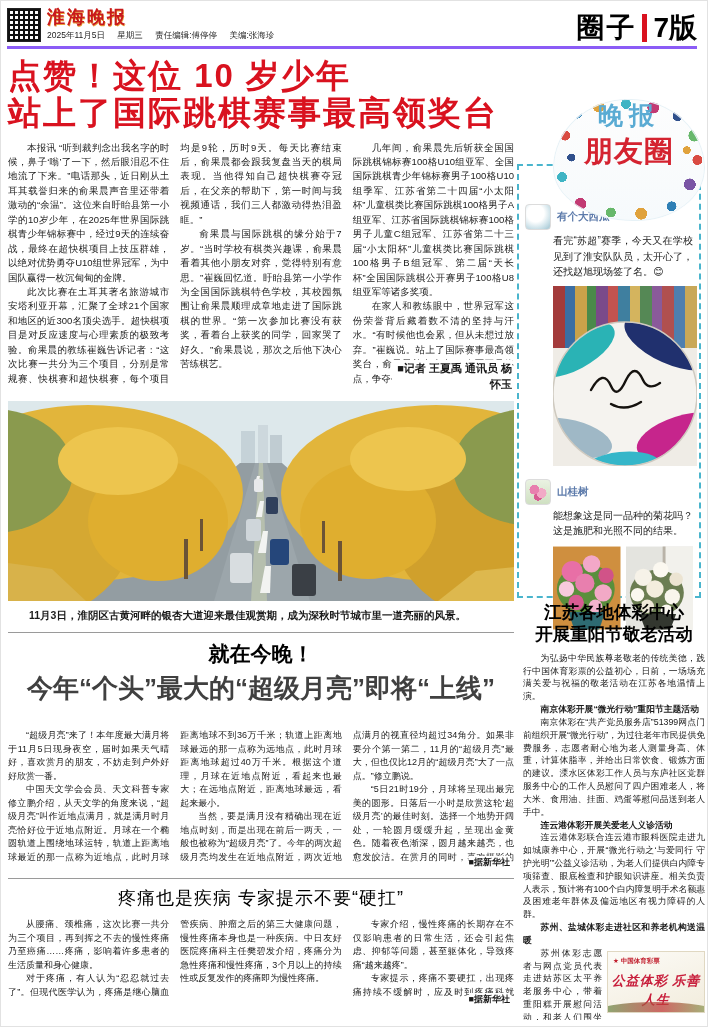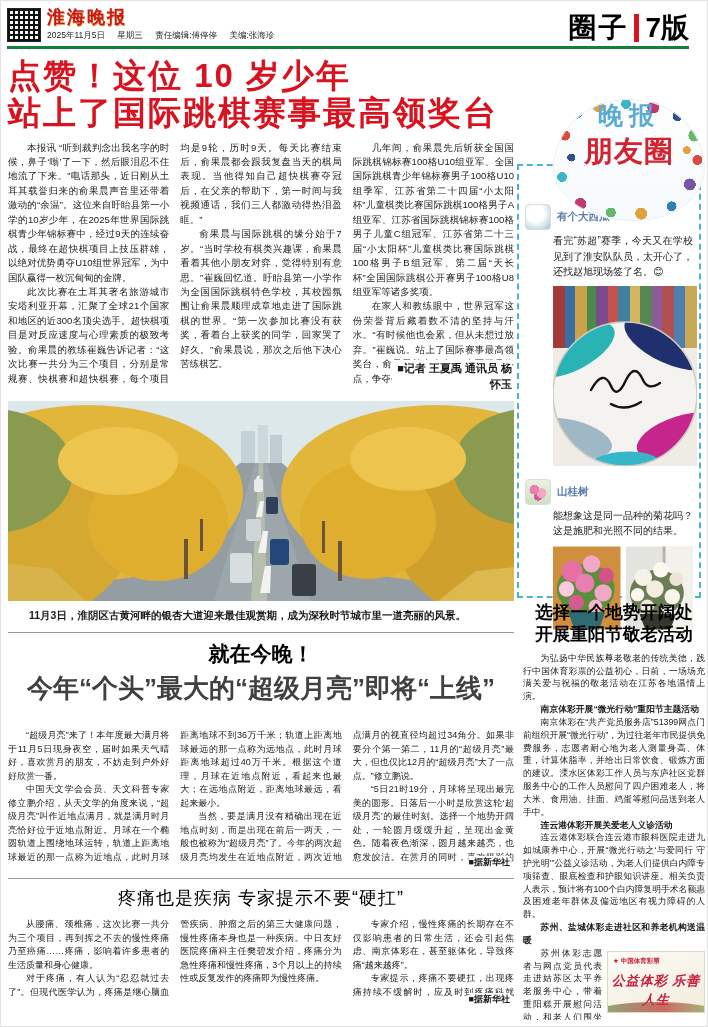--- a/index.html
+++ b/index.html
@@ -4,21 +4,21 @@
 <style>
   html,body{margin:0;padding:0;}
   body{
     width:708px;height:1027px;position:relative;overflow:hidden;
     background:#ffffff;color:#1a1a1a;
     font-family:"Liberation Sans","DejaVu Sans",sans-serif;
   }
   .page{position:absolute;inset:0;background:#fff;border:1px solid #e2e2e2;}
 
   
-  .hdr{position:absolute;left:6px;top:5px;right:18px;height:40px;border-bottom:3px solid #15803d;}
+  .hdr{position:absolute;left:6px;top:5px;right:10px;height:40px;border-bottom:3px solid #8b5cf6;}
   .hdr-left{position:absolute;left:0;top:2px;display:flex;gap:6px;}
   .qr{width:32px;height:32px;border:1px solid #222;
       background-image:
         repeating-linear-gradient(0deg,#111 0 2px,transparent 2px 5px),
         repeating-linear-gradient(90deg,#111 0 2px,#fff 2px 5px);}
   .masthead{font-size:18px;font-weight:900;color:#c8191c;letter-spacing:2px;
       text-shadow:0.5px 0.5px 0 #e8a23a;line-height:1.05;}
   .dateline{font-size:8.5px;color:#222;margin-top:3px;white-space:nowrap;}
   .dateline span{margin-right:10px;}
   .hdr-right{position:absolute;right:0;top:3px;display:flex;align-items:center;}
@@ -188,21 +188,21 @@
       <p>“5日21时19分，月球将呈现出最完美的圆形。日落后一小时是欣赏这轮‘超级月亮’的最佳时刻。选择一个地势开阔处，一轮圆月缓缓升起，呈现出金黄色。随着夜色渐深，圆月越来越亮，也愈发皎洁。在赏月的同时，喜欢摄影的朋友可以结合特色地景拍出创意照片。”修立鹏说。</p>
       <div class="newscredit">■据新华社</div>
     </div>
 
     <div class="rule"></div>
 
     <div class="pain-h">疼痛也是疾病 专家提示不要“硬扛”</div>
     <div class="pain-body">
       <p>从腰痛、颈椎痛，这次比赛一共分为三个项目，再到挥之不去的慢性疼痛乃至癌痛……疼痛，影响着许多患者的生活质量和身心健康。</p>
       <p>对于疼痛，有人认为“忍忍就过去了”。但现代医学认为，疼痛是继心脑血管疾病、肿瘤之后的第三大健康问题，慢性疼痛本身也是一种疾病。中日友好医院疼痛科主任樊碧发介绍，疼痛分为急性疼痛和慢性疼痛，3个月以上的持续性或反复发作的疼痛即为慢性疼痛。</p>
-      <p>专家介绍，慢性疼痛的长期存在不仅影响患者的日常生活，还会引起焦虑、南京体彩在，甚至躯体化，导致疼痛“越来越疼”。</p>
+      <p>专家介绍，慢性疼痛的长期存在不仅影响患者的日常生活，还会引起焦虑、抑郁等问题，甚至躯体化，导致疼痛“越来越疼”。</p>
       <p>专家提示，疼痛不要硬扛，出现疼痛持续不缓解时，应及时到疼痛科就诊，明确病因、规范治疗。</p>
       <div class="newscredit">■据新华社</div>
     </div>
   </div>
 
   <div class="fc-panel">
 
     <div class="post">
       <div class="post-head">
         <div class="avatar av1"></div>
@@ -283,21 +283,21 @@
   </div>
 
   <div class="fc-logo">
     <div class="bubble">
       <div class="fc-l1">晚报</div>
       <div class="fc-l2">朋友圈</div>
     </div>
   </div>
 
   <div class="tc">
-    <div class="tc-h">选择一个地势开阔处</div>
+    <div class="tc-h">江苏各地体彩中心</div>
     <div class="tc-h">开展重阳节敬老活动</div>
     <div class="tc-body">
       <p>为弘扬中华民族尊老敬老的传统美德，践行中国体育彩票的公益初心，日前，一场场充满关爱与祝福的敬老活动在江苏各地温情上演。</p>
       <p class="sub">南京体彩开展“微光行动”重阳节主题活动</p>
       <p>南京体彩在“共产党员服务店”51399网点门前组织开展“微光行动”，为过往老年市民提供免费服务，志愿者耐心地为老人测量身高、体重，计算体脂率，并给出日常饮食、锻炼方面的建议。溧水区体彩工作人员与东庐社区党群服务中心的工作人员慰问了四户困难老人，将大米、食用油、挂面、鸡蛋等慰问品送到老人手中。</p>
       <p class="sub">连云港体彩开展关爱老人义诊活动</p>
       <p>连云港体彩联合连云港市眼科医院走进九如城康养中心，开展“微光行动之‘与爱同行 守护光明’”公益义诊活动，为老人们提供白内障专项筛查、眼底检查和护眼知识讲座。相关负责人表示，预计将有100个白内障复明手术名额惠及困难老年群体及偏远地区有视力障碍的人群。</p>
       <p class="sub">苏州、盐城体彩走进社区和养老机构送温暖</p>
       <div class="tc-ad">
         <div class="ad-brand">★ 中国体育彩票</div>

